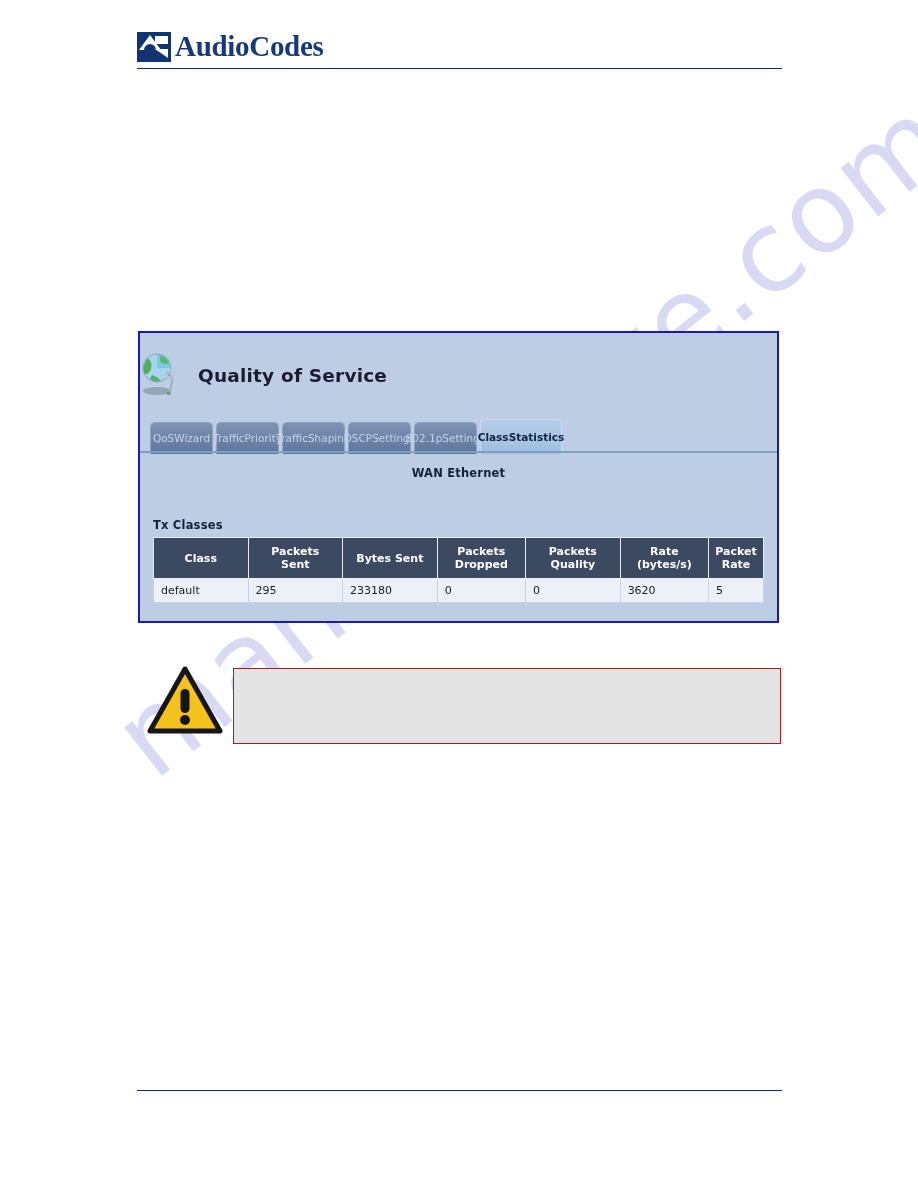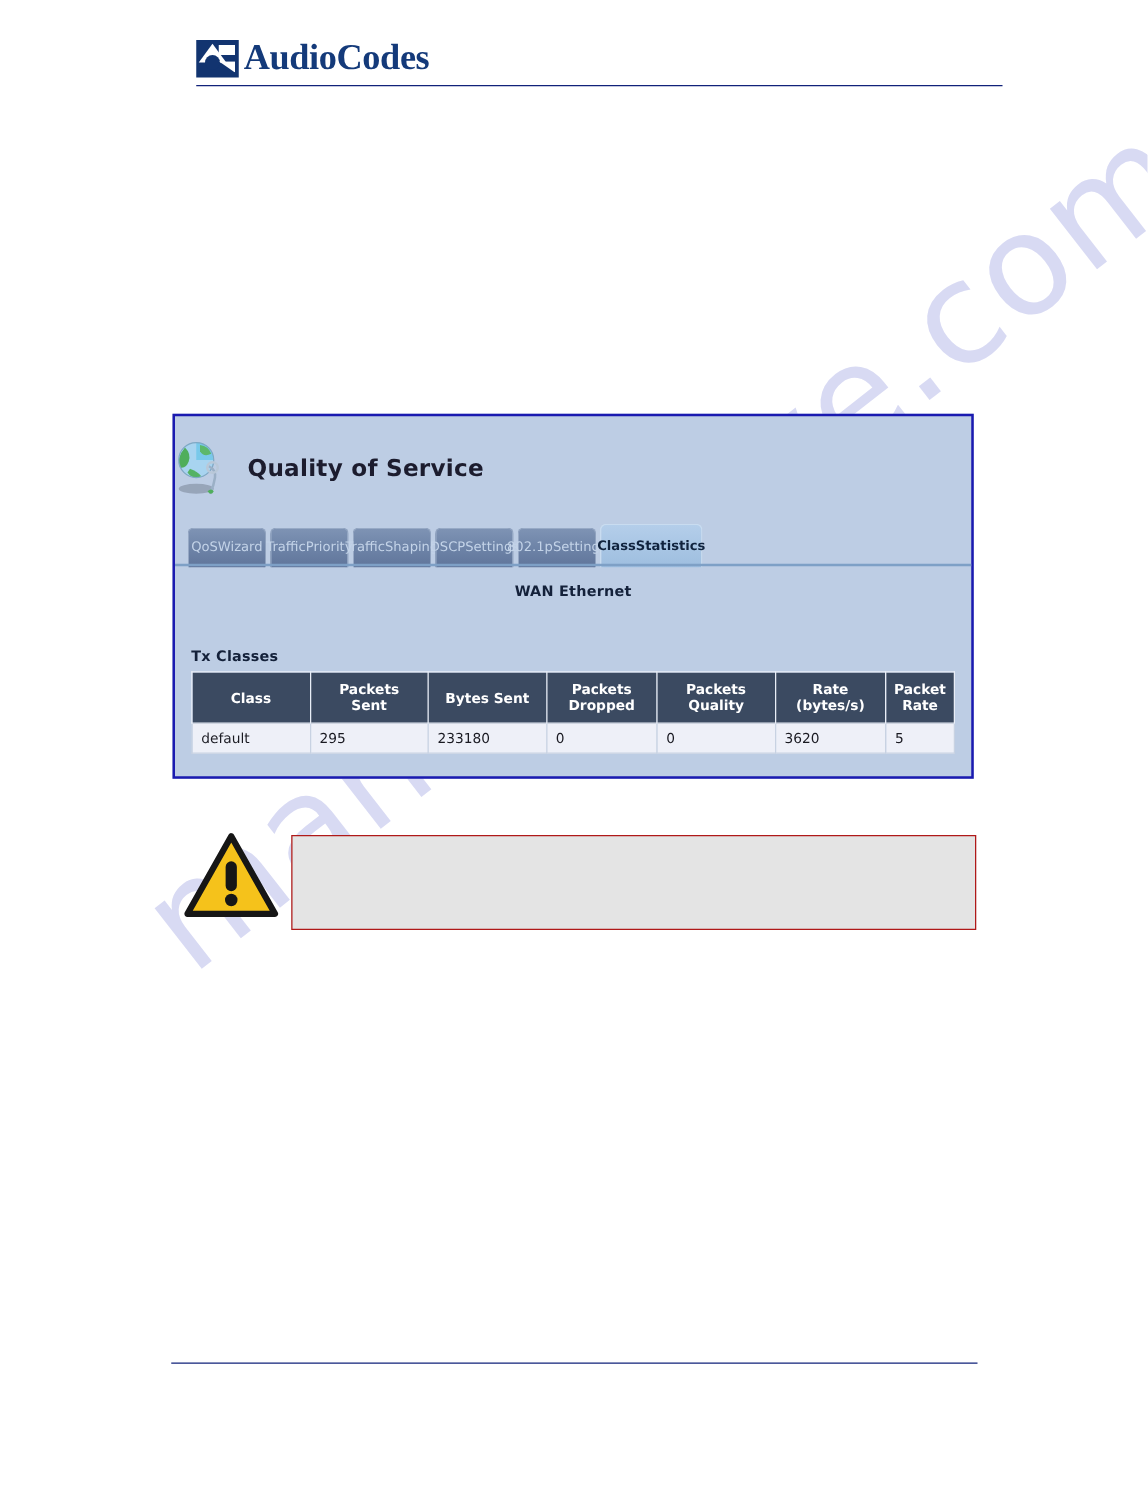--- a/index.html
+++ b/index.html
@@ -38,21 +38,20 @@
     font-weight: 400;
   }
 
   
   .page-header {
     position: absolute;
     left: 137px;
     top: 28px;
     width: 645px;
     z-index: 10;
-    margin-left: 20px;
   }
   .logo-row {
     display: flex;
     align-items: flex-end;
     height: 34px;
   }
   .logo-mark {
     width: 34px;
     height: 30px;
     position: relative;

